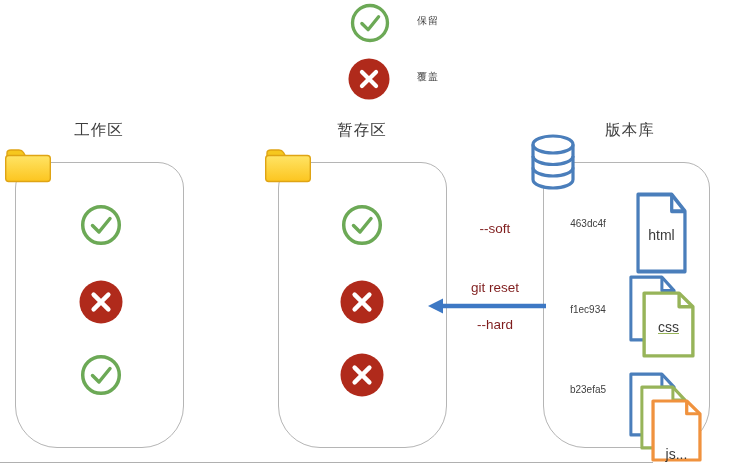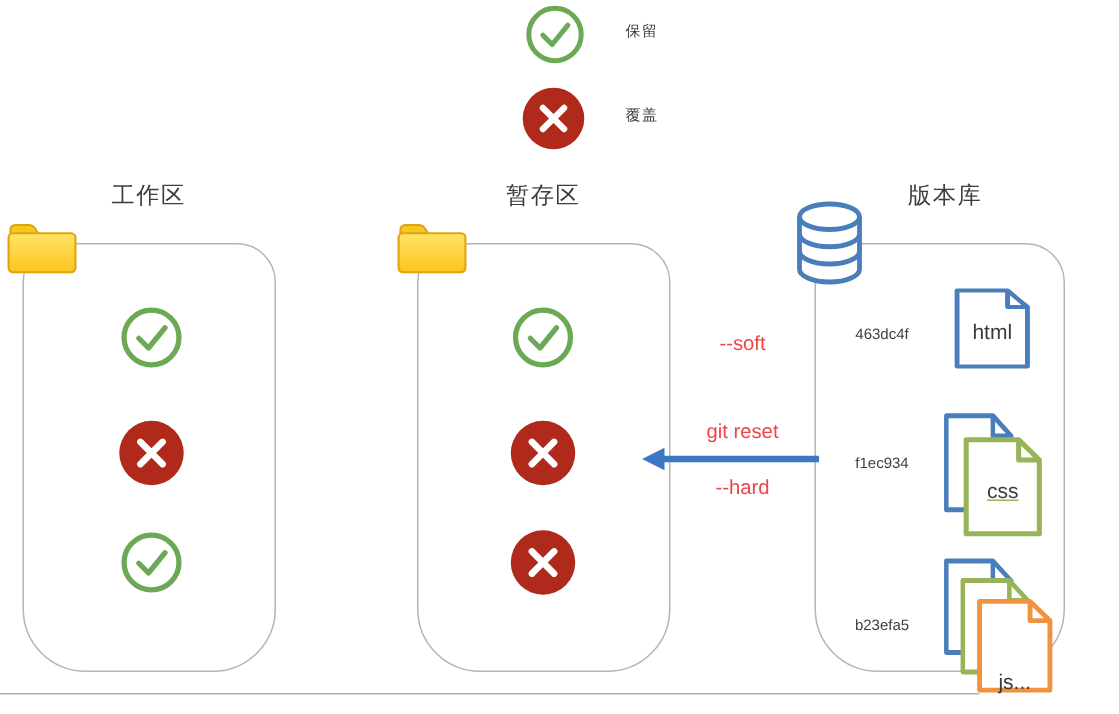--- a/index.html
+++ b/index.html
@@ -12,21 +12,21 @@
     position:absolute;width:167px;height:284px;
     border:1px solid #b5b5b5;border-radius:26px 26px 42px 42px;background:#fff;
   }
   .ptitle{
     position:absolute;width:140px;top:120px;text-align:center;
     font-size:15.5px;color:#3d3d3d;letter-spacing:1px;
   }
   .legend-label{position:absolute;font-size:10px;color:#3f3f3f;letter-spacing:1px;}
   .sicon{position:absolute;width:44px;height:44px;}
   .hash{position:absolute;width:80px;text-align:center;font-size:10px;color:#404040;}
-  .mode{position:absolute;left:443px;width:104px;text-align:center;font-size:13.5px;color:#ef4444;}
+  .mode{position:absolute;left:443px;width:104px;text-align:center;font-size:13.5px;color:#7f1d1d;}
   .file{position:absolute;display:flex;align-items:center;justify-content:center;}
   .file svg{position:absolute;left:0;top:0;width:100%;height:100%;}
   .file-label{position:relative;font-size:14px;color:#3a3a3a;padding-top:4px;}
   .blue{color:#4a7ebb;}
   .greenf{color:#97b459;text-decoration:underline;}
   .orangef{color:#f0923e;align-items:flex-end;}
   .bottom-rule{position:absolute;left:0;top:462px;width:653px;height:1px;background:#b0b0b0;}
 </style>
 </head>
 <body>
@@ -116,25 +116,25 @@
   <div class="mode" style="top:317px">--hard</div>
   <div class="mode" style="top:280px">git reset</div>
 
   <svg class="abs" style="left:425px;top:295px;width:122px;height:22px" viewBox="0 0 122 22">
     <line x1="121" y1="11" x2="15" y2="11" stroke="#3d78c4" stroke-width="4.4"></line>
     <polygon points="3,11 18,3.5 18,18.5" fill="#3d78c4"></polygon>
   </svg>
 
   <div class="hash" style="left:548px;top:218px">463dc4f</div>
   <div class="hash" style="left:548px;top:304px">f1ec934</div>
-  <div class="hash" style="left:548px;top:412px">b23efa5</div>
+  <div class="hash" style="left:548px;top:384px">b23efa5</div>
 
   <div class="bottom-rule"></div>
 
-  <div class="file blue" style="left:636px;top:192px;width:51px;height:54px">
+  <div class="file blue" style="left:636px;top:192px;width:51px;height:82px">
     <svg viewBox="0 0 50 64" preserveAspectRatio="none">
         <use href="#sym-file"></use>
       </svg>
     <span class="file-label">html</span>
   </div>
 
   <div class="file blue" style="left:629px;top:275px;width:47px;height:67px">
     <svg viewBox="0 0 50 64" preserveAspectRatio="none">
         <use href="#sym-file"></use>
       </svg>

